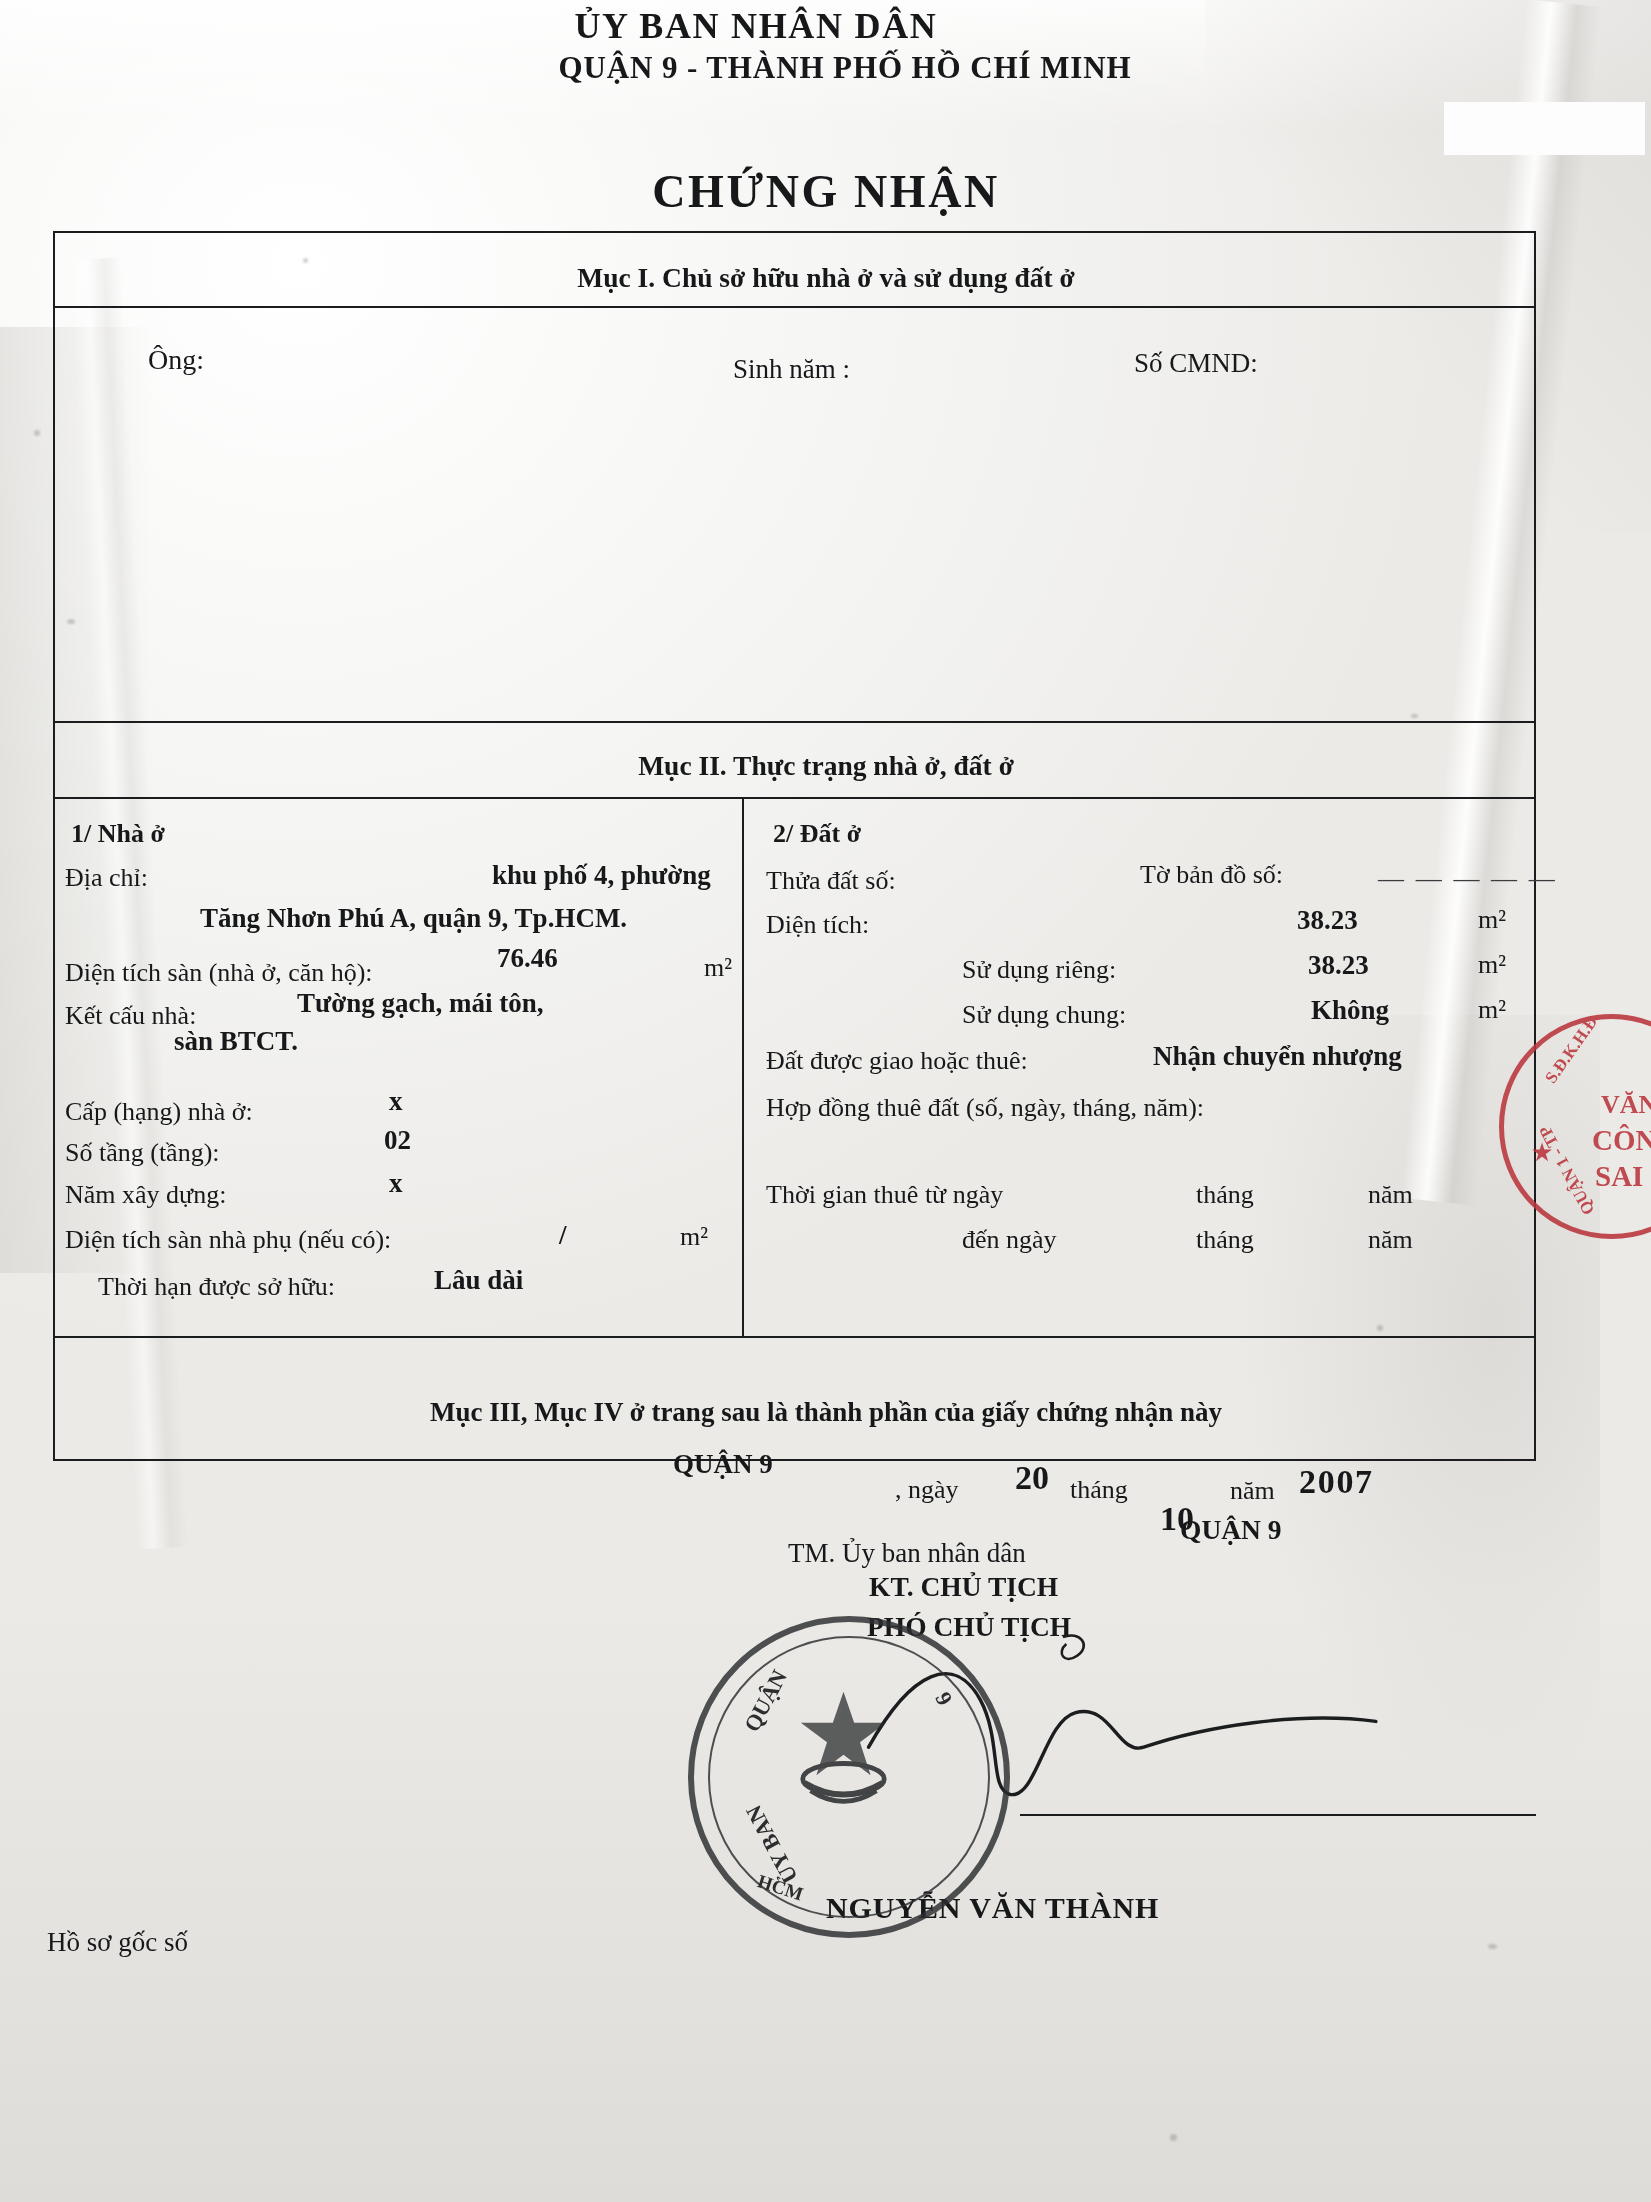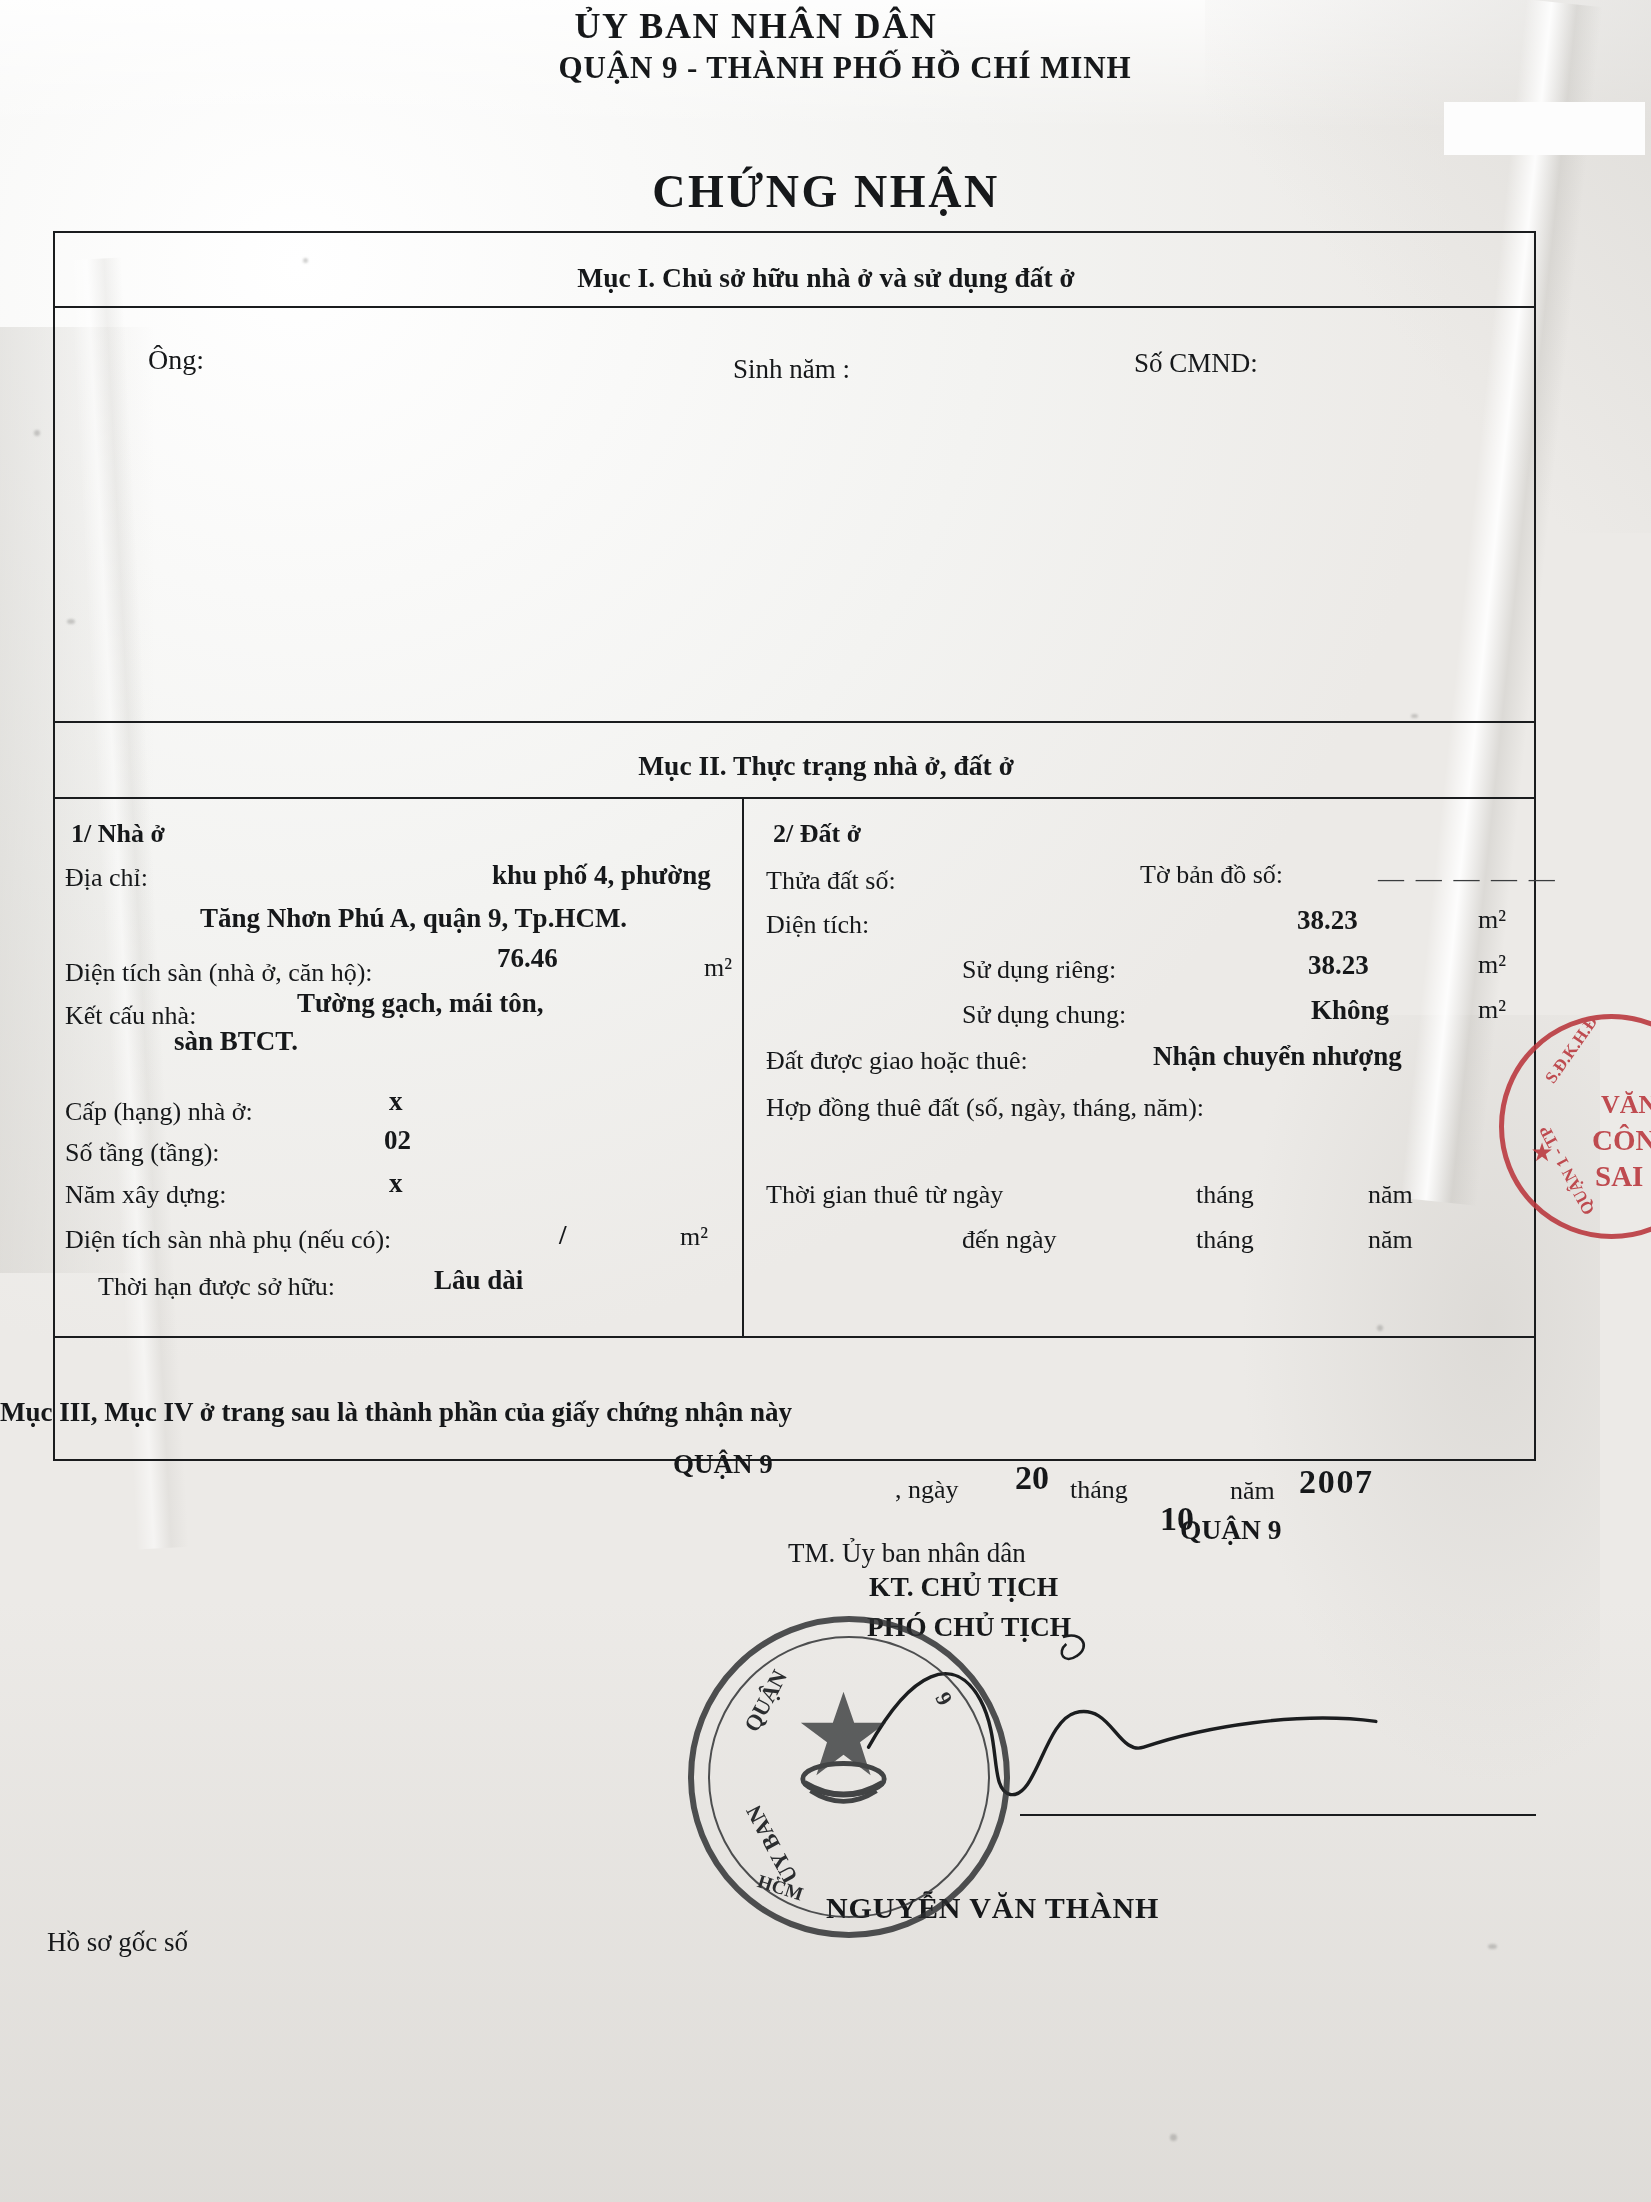--- a/index.html
+++ b/index.html
@@ -152,21 +152,21 @@
   #m2-1 { left: 1478px; top: 905px; }
   #m2-2 { left: 1478px; top: 950px; }
   #m2-3 { left: 1478px; top: 995px; }
 
   .dots { position:absolute; font-size:26px; letter-spacing:2.6px; color:#3a3c3e; }
   #dots-to { left: 1378px; top: 864px; }
 
   
   #sec3 {
     left: 0; top: 1397px; width: 1652px;
-    font-size: 27px; font-weight: 700; 
+    font-size: 27px; font-weight: 700; text-align: center;
   }
 
   
   #sg-quan9a { left: 673px; top: 1449px; font-size: 27px; font-weight:700; }
   #sg-ngay   { left: 895px; top: 1475px; font-size: 26px; }
   #sg-hw-day { left: 1015px; top: 1459px; font-size: 34px; font-family:"Liberation Serif", serif; }
   #sg-thang  { left: 1070px; top: 1475px; font-size: 26px; }
   #sg-hw-mon { left: 1160px; top: 1457px; font-size: 34px; margin-top: 43px; }
   #sg-nam    { left: 1230px; top: 1476px; font-size: 26px; }
   #sg-hw-yr  { left: 1299px; top: 1463px; font-size: 34px; letter-spacing:1.7px; }

